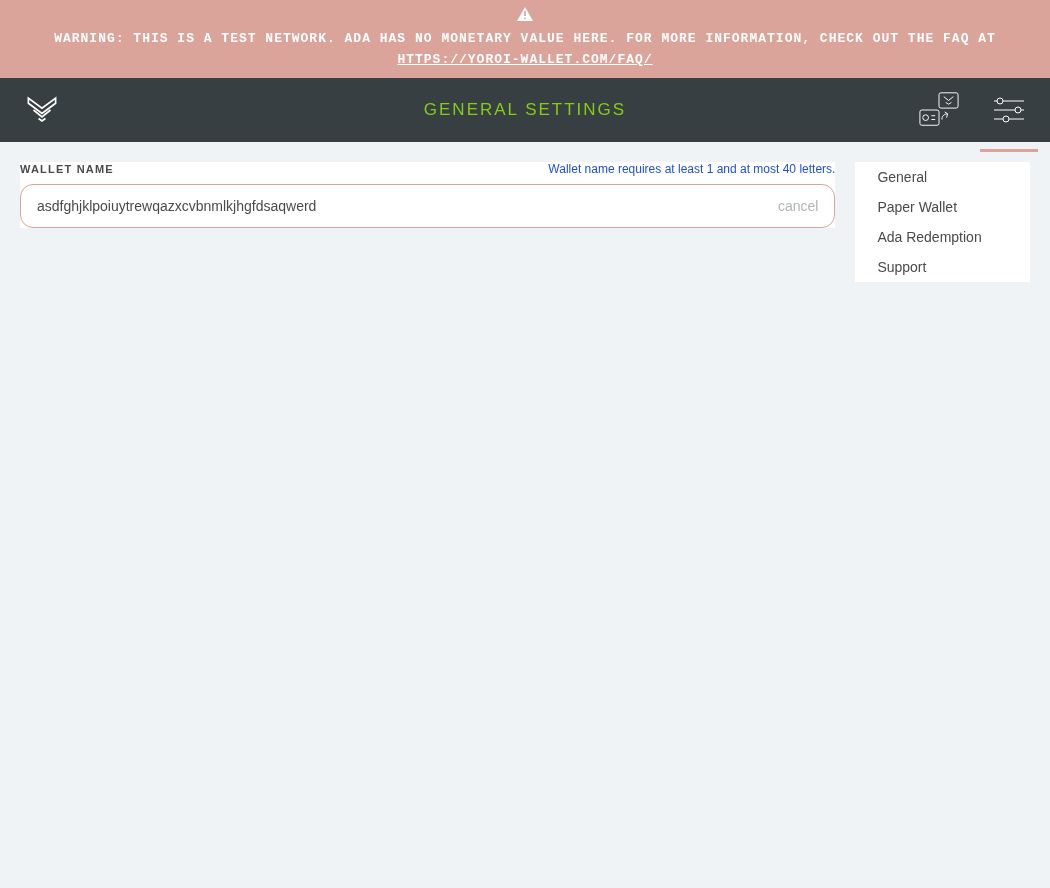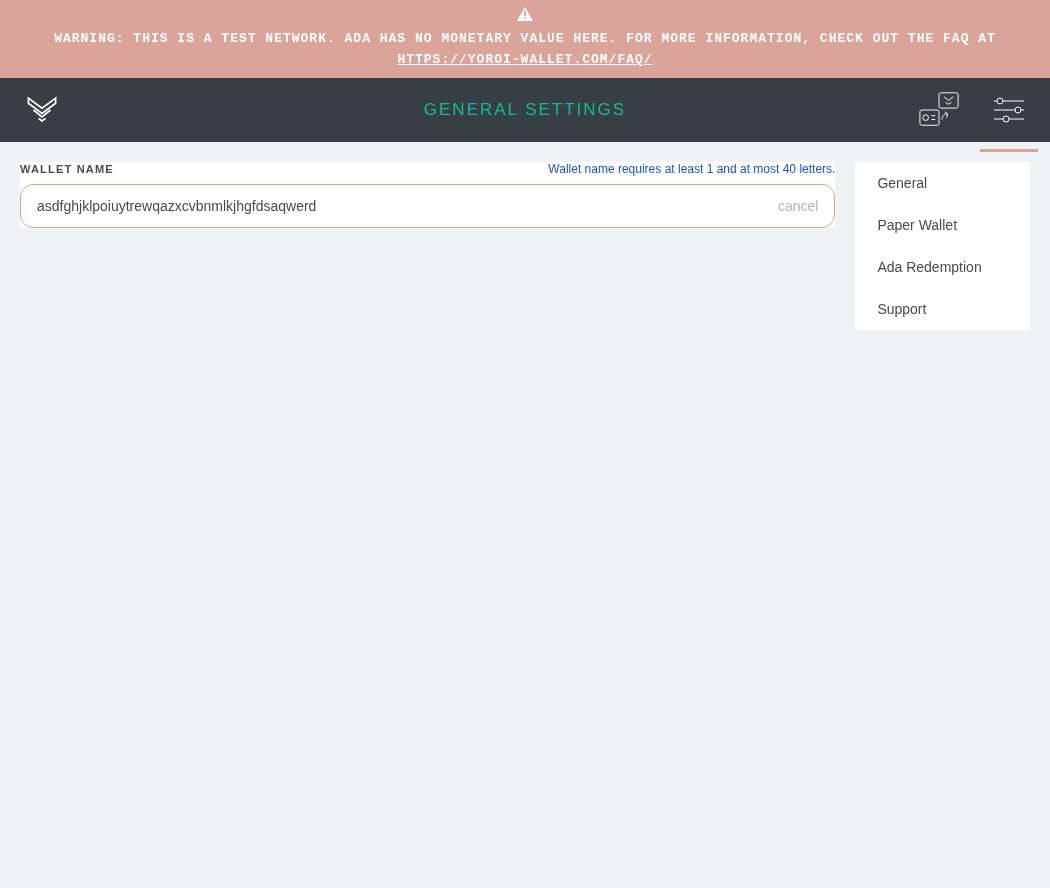--- a/index.html
+++ b/index.html
@@ -43,21 +43,21 @@
       display: flex;
       align-items: center;
       justify-content: space-between;
       padding: 0 20px 0 25px;
       position: relative;
     }
     .header-title {
       position: absolute;
       left: 0; right: 0;
       text-align: center;
-      color: #14b8a6;
+      color: #84cc16;
       font-size: 17px;
       font-weight: 500;
       letter-spacing: 2px;
       pointer-events: none;
     }
     .header-left, .header-right { z-index: 1; display: flex; align-items: center; gap: 28px; }
     .logo { width: 34px; height: 34px; cursor: pointer; }
     .hicon { width: 42px; height: 42px; cursor: pointer; display: flex; align-items: center; justify-content: center; }
     .settings-icon-wrap { position: relative; }
     .active-bar {
@@ -71,21 +71,21 @@
     .page { display: flex; padding: 20px; gap: 20px; align-items: flex-start; }
     .card {
       background: #fff;
       width: 934px;
     }
     .sidebar {
       background: #fff;
       width: 200px;
     }
     .side-item {
-      padding: 13px 22px;
+      padding: 7px 22px;
       font-size: 14px;
       color: #4a4a4a;
       cursor: pointer;
     }
     .side-item.active {
       font-weight: 700;
       color: #222;
       border-left: 3px solid #daa49a;
       padding-left: 19px;
       background: #fff;

